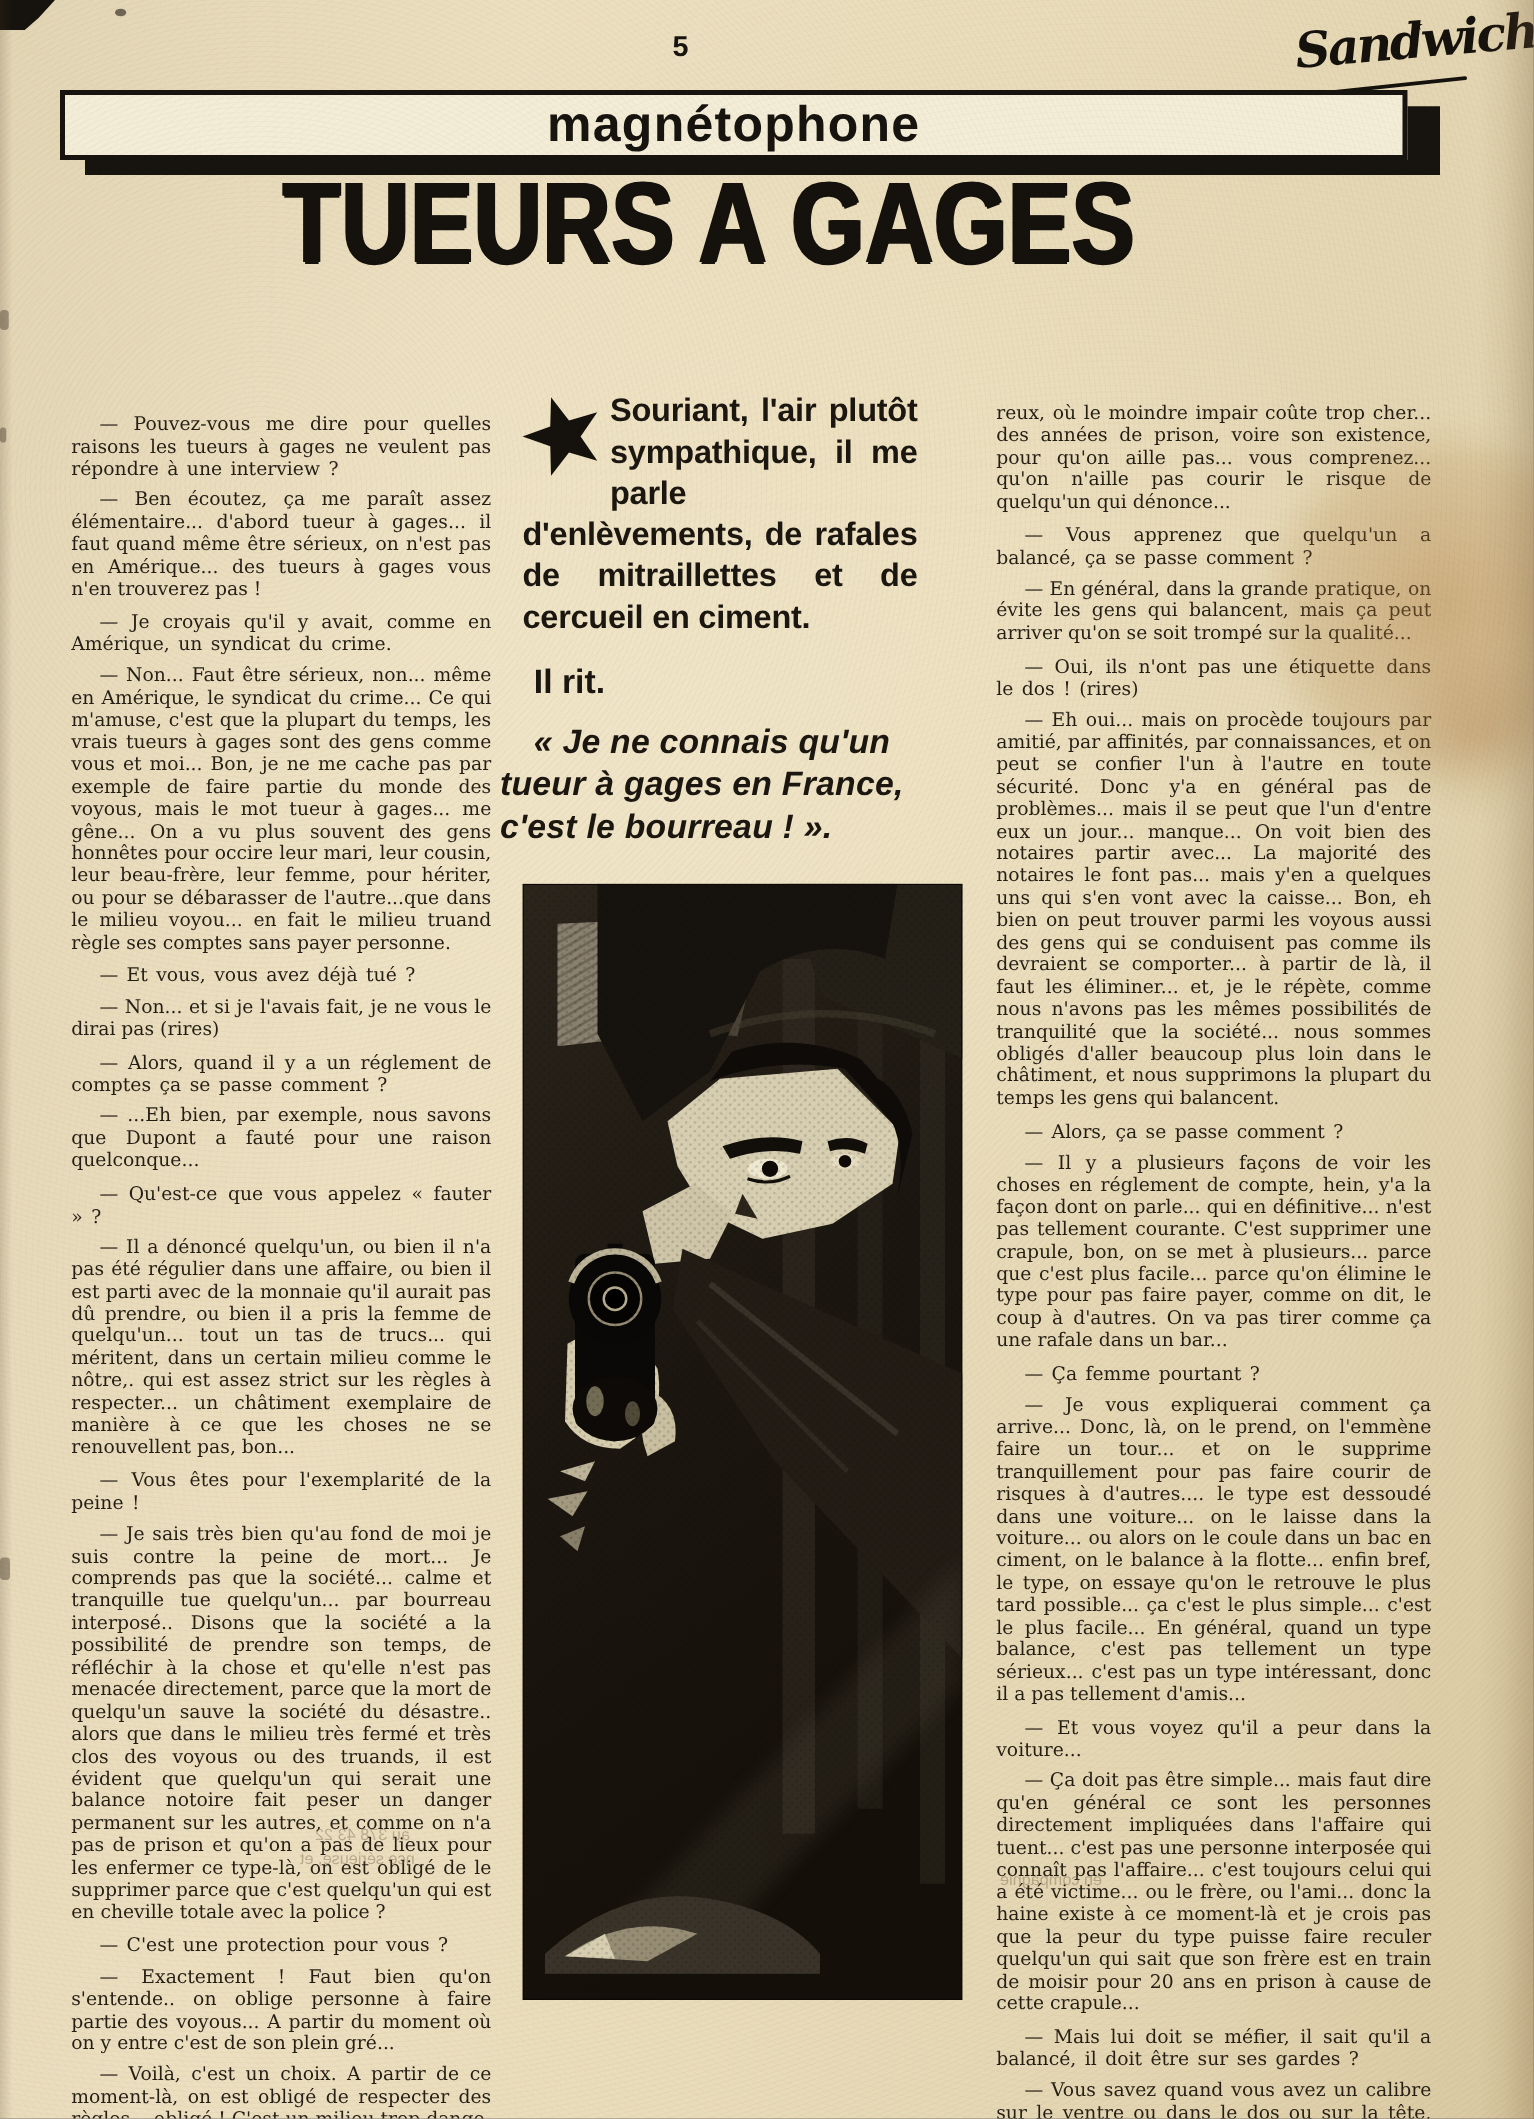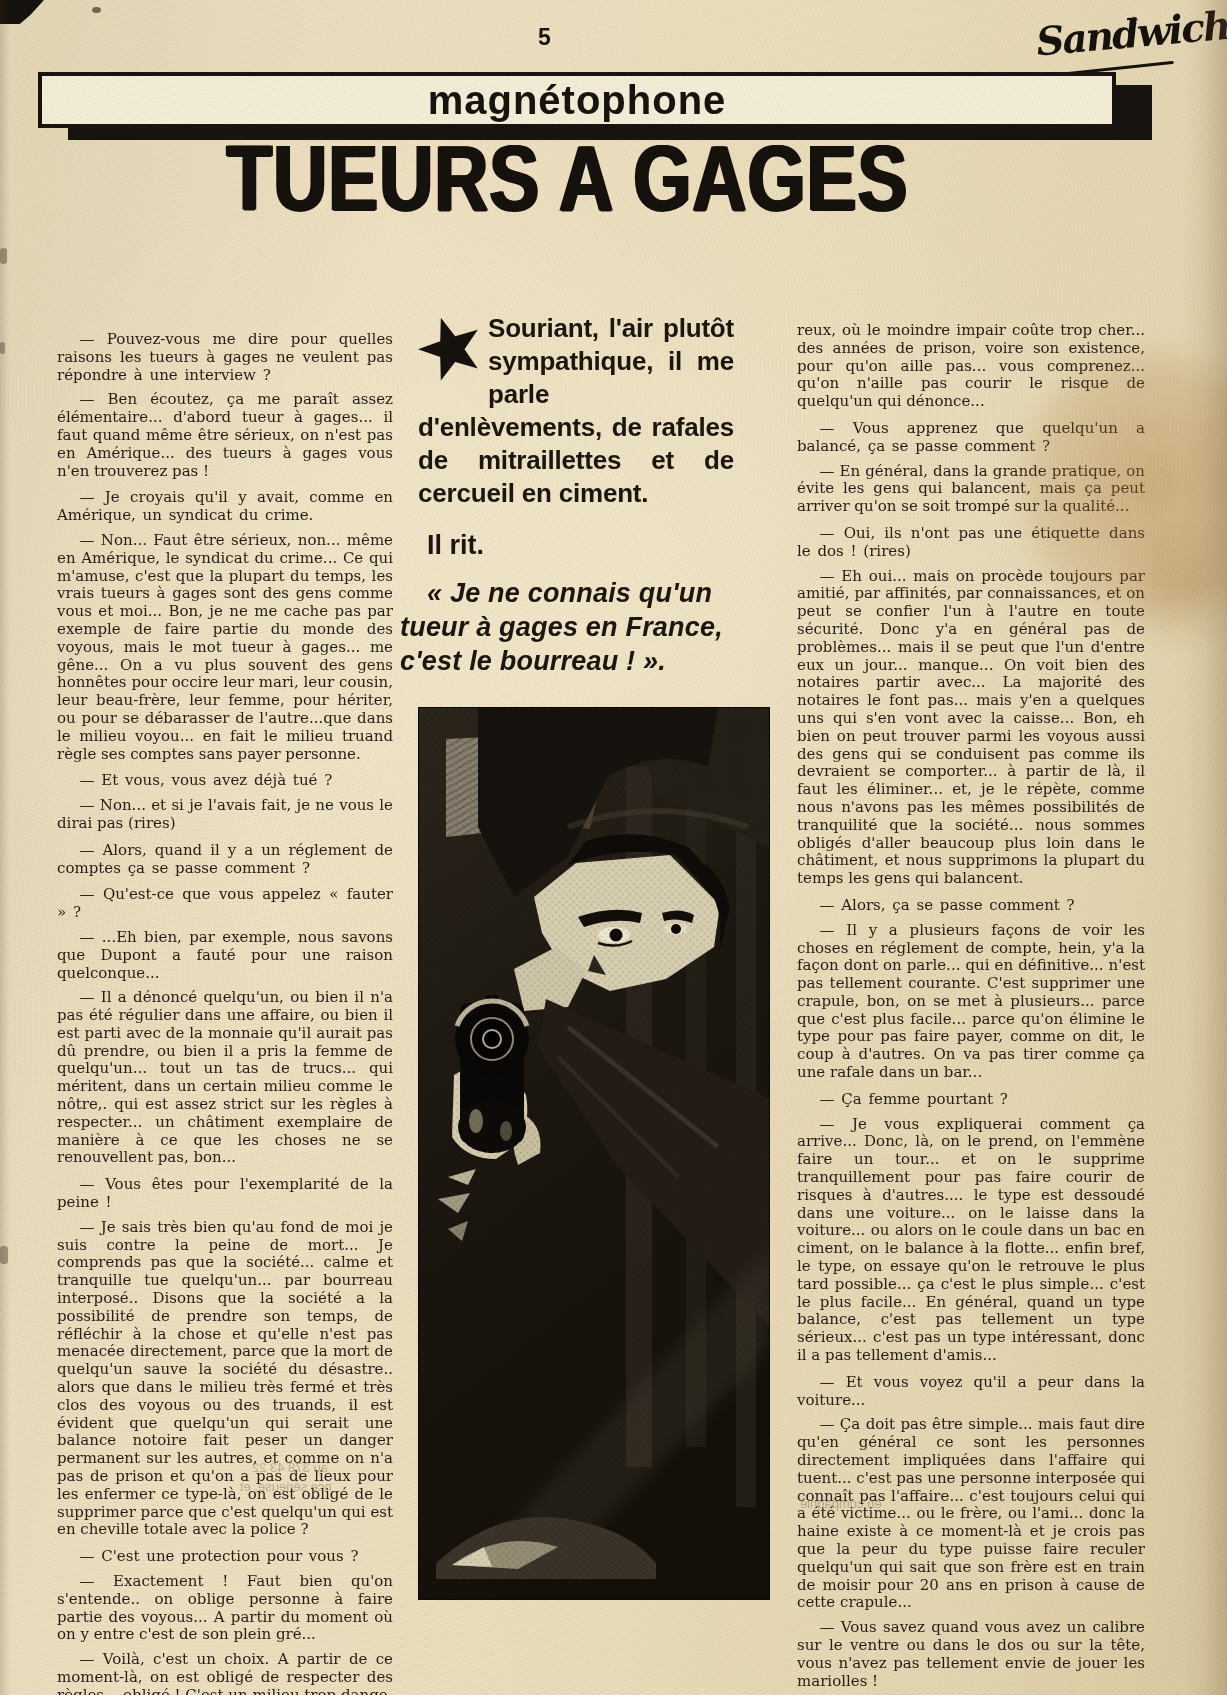--- a/index.html
+++ b/index.html
@@ -34,21 +34,21 @@
   .s3{left:0; top:1246px; width:8px; height:18px;}
 
   
   .page-number{position:absolute; left:538px; top:26px; font:bold 23px/1 "Liberation Sans",sans-serif; color:#17130e;}
   .logo{position:absolute; left:1036px; top:16px; width:150px; font:bold italic 39px/1 "DejaVu Serif",serif;
     transform:rotate(-5deg); letter-spacing:-2px; color:#15110c; white-space:nowrap;}
   .logo-star{position:absolute; left:1129px; top:14px; font-size:11px; color:#15110c;}
   .logo-underline{position:absolute; left:1038px; top:68px; width:136px; height:3px; background:#15110c;
     transform:rotate(-6deg); border-radius:2px;}
   .banner-shadow{position:absolute; left:68px; top:85px; width:1084px; height:55px; background:#17130e;}
-  .banner{position:absolute; left:38px; top:72px; width:1070px; height:48px; background:#f3ecd6;
+  .banner{position:absolute; left:48px; top:72px; width:1070px; height:48px; background:#f3ecd6;
     border:4px solid #17130e; display:flex; align-items:center; justify-content:center;}
   .banner-label{font:bold 40px/1 "Liberation Sans",sans-serif; letter-spacing:1px; color:#17130e;}
 
   .title{position:absolute; left:60px; top:132px; width:1015px; text-align:center; color:#15110c;
     font:bold 78px/1 "Liberation Sans",sans-serif; transform:scale(.96,1.18); transform-origin:center top;
     text-shadow:1.6px 0 #15110c, -1.6px 0 #15110c, 0 1px #15110c; letter-spacing:1px; white-space:nowrap;}
   .byline{position:absolute; left:60px; top:248px; width:1015px; text-align:center;
     font:bold 26px/1 "Liberation Sans",sans-serif; color:#15110c;}
 
   
@@ -102,22 +102,22 @@
 
   <div class="col col-left">
 
   <p class="para p-q r-item">— Pouvez-vous me dire pour quelles raisons les tueurs à gages ne veulent pas répondre à une interview ?</p>
       <p class="para p-a r-item">— Ben écoutez, ça me paraît assez élémentaire... d'abord tueur à gages... il faut quand même être sérieux, on n'est pas en Amérique... des tueurs à gages vous n'en trouverez pas !</p>
       <p class="para p-q r-item">— Je croyais qu'il y avait, comme en Amérique, un syndicat du crime.</p>
       <p class="para p-a r-item">— Non... Faut être sérieux, non... même en Amérique, le syndicat du crime... Ce qui m'amuse, c'est que la plupart du temps, les vrais tueurs à gages sont des gens comme vous et moi... Bon, je ne me cache pas par exemple de faire partie du monde des voyous, mais le mot tueur à gages... me gêne... On a vu plus souvent des gens honnêtes pour occire leur mari, leur cousin, leur beau-frère, leur femme, pour hériter, ou pour se débarasser de l'autre...que dans le milieu voyou... en fait le milieu truand règle ses comptes sans payer personne.</p>
       <p class="para p-q r-item">— Et vous, vous avez déjà tué ?</p>
       <p class="para p-a r-item">— Non... et si je l'avais fait, je ne vous le dirai pas (rires)</p>
       <p class="para p-q r-item">— Alors, quand il y a un réglement de comptes ça se passe comment ?</p>
+      <p class="para p-a r-item">— ...Eh bien, par exemple, nous savons que Dupont a fauté pour une raison quelconque...</p>
       <p class="para p-q r-item">— Qu'est-ce que vous appelez « fauter » ?</p>
-      <p class="para p-a r-item">— ...Eh bien, par exemple, nous savons que Dupont a fauté pour une raison quelconque...</p>
       <p class="para p-a r-item">— Il a dénoncé quelqu'un, ou bien il n'a pas été régulier dans une affaire, ou bien il est parti avec de la monnaie qu'il aurait pas dû prendre, ou bien il a pris la femme de quelqu'un... tout un tas de trucs... qui méritent, dans un certain milieu comme le nôtre,. qui est assez strict sur les règles à respecter... un châtiment exemplaire de manière à ce que les choses ne se renouvellent pas, bon...</p>
       <p class="para p-q r-item">— Vous êtes pour l'exemplarité de la peine !</p>
       <p class="para p-a r-item">— Je sais très bien qu'au fond de moi je suis contre la peine de mort... Je comprends pas que la société... calme et tranquille tue quelqu'un... par bourreau interposé.. Disons que la société a la possibilité de prendre son temps, de réfléchir à la chose et qu'elle n'est pas menacée directement, parce que la mort de quelqu'un sauve la société du désastre.. alors que dans le milieu très fermé et très clos des voyous ou des truands, il est évident que quelqu'un qui serait une balance notoire fait peser un danger permanent sur les autres, et comme on n'a pas de prison et qu'on a pas de lieux pour les enfermer ce type-là, on est obligé de le supprimer parce que c'est quelqu'un qui est en cheville totale avec la police ?</p>
       <p class="para p-q r-item">— C'est une protection pour vous ?</p>
       <p class="para p-a r-item">— Exactement ! Faut bien qu'on s'entende.. on oblige personne à faire partie des voyous... A partir du moment où on y entre c'est de son plein gré...</p>
       <p class="para p-a r-item">— Voilà, c'est un choix. A partir de ce moment-là, on est obligé de respecter des règles... obligé ! C'est un milieu trop dange-</p>
     </div>
 
   <div class="col-center">
     <p class="lead"><span class="star-drop"><svg viewBox="0 0 60 68" preserveAspectRatio="none">
@@ -214,20 +214,21 @@
       <p class="para p-q r-item">— Vous apprenez que quelqu'un a balancé, ça se passe comment ?</p>
       <p class="para p-a r-item">— En général, dans la grande pratique, on évite les gens qui balancent, mais ça peut arriver qu'on se soit trompé sur la qualité...</p>
       <p class="para p-q r-item">— Oui, ils n'ont pas une étiquette dans le dos ! (rires)</p>
       <p class="para p-a r-item">— Eh oui... mais on procède toujours par amitié, par affinités, par connaissances, et on peut se confier l'un à l'autre en toute sécurité. Donc y'a en général pas de problèmes... mais il se peut que l'un d'entre eux un jour... manque... On voit bien des notaires partir avec... La majorité des notaires le font pas... mais y'en a quelques uns qui s'en vont avec la caisse... Bon, eh bien on peut trouver parmi les voyous aussi des gens qui se conduisent pas comme ils devraient se comporter... à partir de là, il faut les éliminer... et, je le répète, comme nous n'avons pas les mêmes possibilités de tranquilité que la société... nous sommes obligés d'aller beaucoup plus loin dans le châtiment, et nous supprimons la plupart du temps les gens qui balancent.</p>
       <p class="para p-q r-item">— Alors, ça se passe comment ?</p>
       <p class="para p-a r-item">— Il y a plusieurs façons de voir les choses en réglement de compte, hein, y'a la façon dont on parle... qui en définitive... n'est pas tellement courante. C'est supprimer une crapule, bon, on se met à plusieurs... parce que c'est plus facile... parce qu'on élimine le type pour pas faire payer, comme on dit, le coup à d'autres. On va pas tirer comme ça une rafale dans un bar...</p>
       <p class="para p-q r-item">— Ça femme pourtant ?</p>
       <p class="para p-a r-item">— Je vous expliquerai comment ça arrive... Donc, là, on le prend, on l'emmène faire un tour... et on le supprime tranquillement pour pas faire courir de risques à d'autres.... le type est dessoudé dans une voiture... on le laisse dans la voiture... ou alors on le coule dans un bac en ciment, on le balance à la flotte... enfin bref, le type, on essaye qu'on le retrouve le plus tard possible... ça c'est le plus simple... c'est le plus facile... En général, quand un type balance, c'est pas tellement un type sérieux... c'est pas un type intéressant, donc il a pas tellement d'amis...</p>
       <p class="para p-q r-item">— Et vous voyez qu'il a peur dans la voiture...</p>
       <p class="para p-a r-item">— Ça doit pas être simple... mais faut dire qu'en général ce sont les personnes directement impliquées dans l'affaire qui tuent... c'est pas une personne interposée qui connaît pas l'affaire... c'est toujours celui qui a été victime... ou le frère, ou l'ami... donc la haine existe à ce moment-là et je crois pas que la peur du type puisse faire reculer quelqu'un qui sait que son frère est en train de moisir pour 20 ans en prison à cause de cette crapule...</p>
+      <p class="para p-q r-item">— Mais lui doit se méfier, il sait qu'il a balancé, il doit être sur ses gardes ?</p>
       <p class="para p-a r-item">— Vous savez quand vous avez un calibre sur le ventre ou dans le dos ou sur la tête, vous n'avez pas tellement envie de jouer les mariolles !</p>
     </div>
 
   <div id="bleed">
 
   <span class="frag f1">au 378 43 22</span>
       <span class="frag f2">nce sérieuse, et</span>
       <span class="frag f3">en compagnie</span>
     </div>
 

